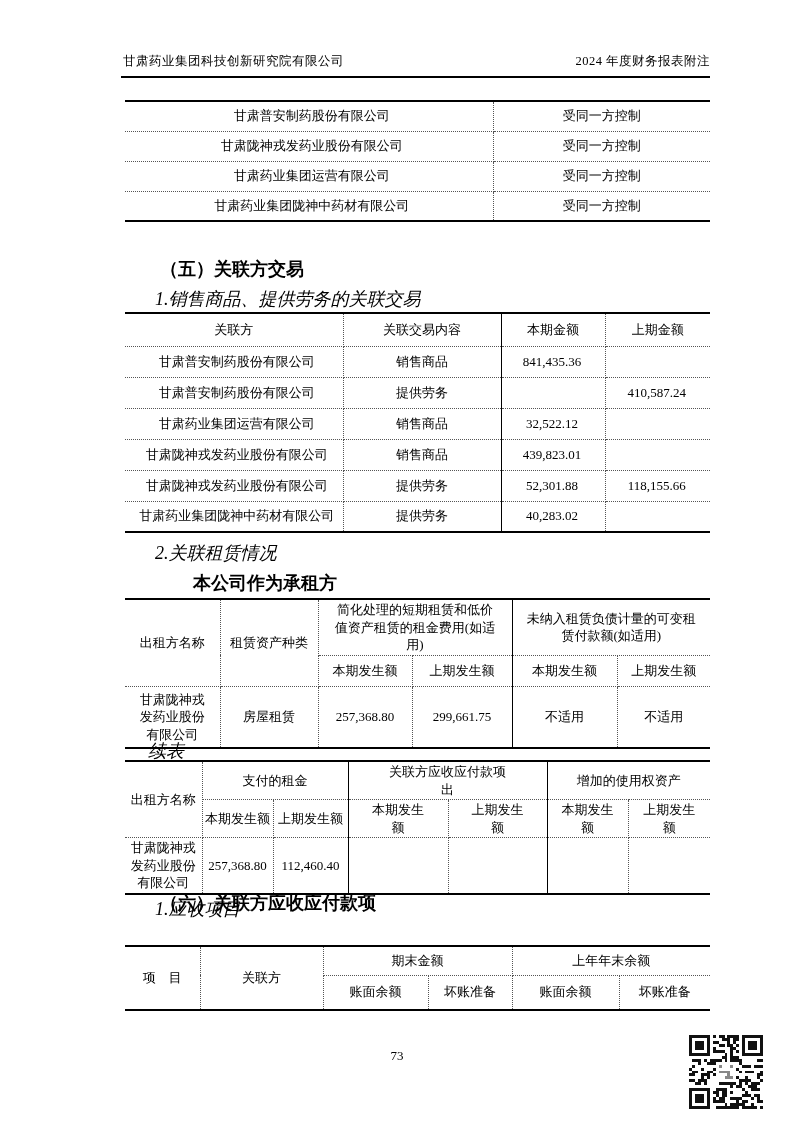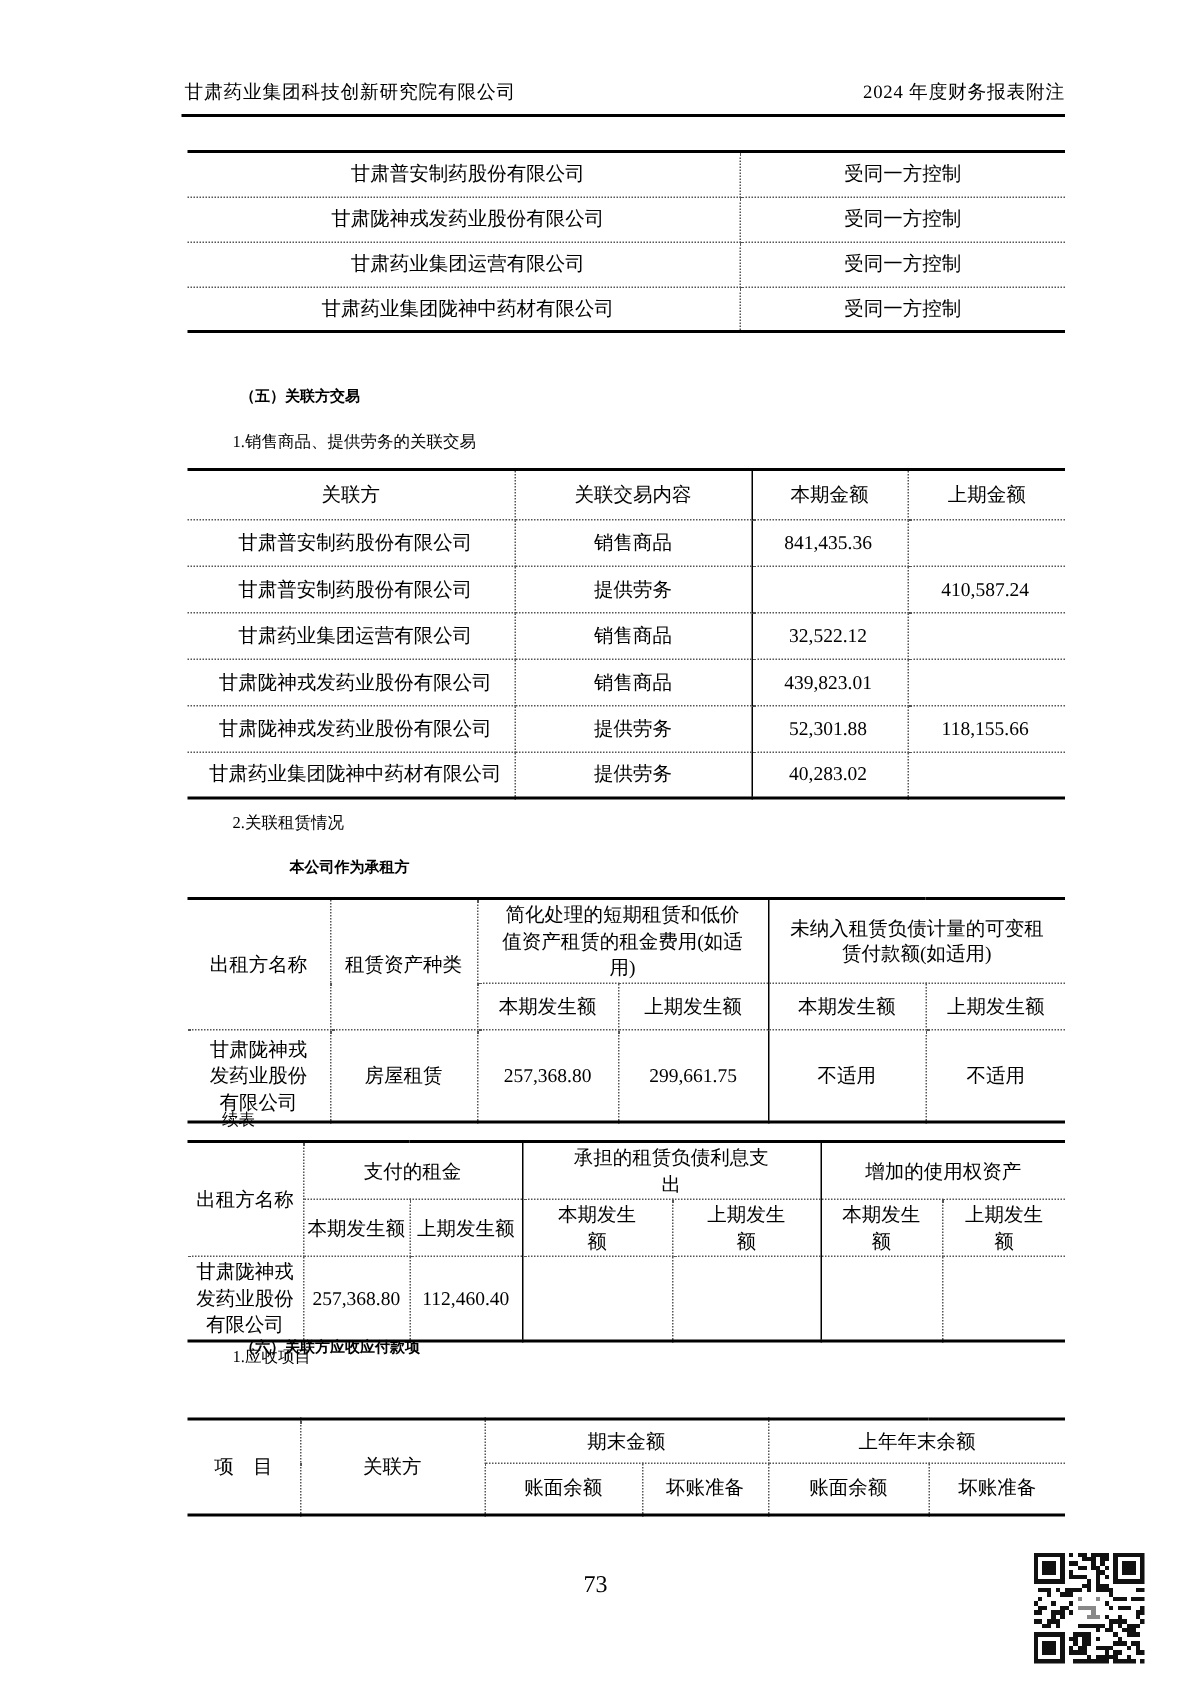--- a/index.html
+++ b/index.html
@@ -12,23 +12,23 @@
      border-top:2.5px solid #000;border-bottom:2.5px solid #000;font-size:13px;}
   .t th,.t td{border:1px dotted #555;font-weight:normal;text-align:center;
      vertical-align:middle;padding:1px 2px;overflow:hidden;line-height:1.35;}
   .t tr>*:first-child{border-left:0;}
   .t tr>*:last-child{border-right:0;}
   .bl-solid{border-left:1px solid #000 !important;}
   .al{text-align:left;}
   .ar{text-align:right;padding-right:4px !important;}
   .pl{padding-left:8px !important;}
   .pre{white-space:pre-line;}
-  .h-bold{position:absolute;font-weight:bold;font-size:10px;}
-  .h-item{position:absolute;font-size:11px;}
-  .page-num{position:absolute;top:1048px;left:0;width:794px;text-align:center;font-size:16px;}
+  .h-bold{position:absolute;font-weight:bold;font-size:18px;}
+  .h-item{position:absolute;font-size:18px;font-style:italic;}
+  .page-num{position:absolute;top:1048px;left:0;width:794px;text-align:center;font-size:13px;}
   .qr{position:absolute;left:689px;top:1035px;width:74px;height:74px;}
   .qr svg{width:100%;height:100%;shape-rendering:crispEdges;}
 </style>
 </head>
 <body>
 
 <div class="page">
 
   <div class="doc-header">
     <span>甘肃药业集团科技创新研究院有限公司</span>
@@ -167,21 +167,21 @@
         <col style="width:75px">
         <col style="width:100px">
         <col style="width:99px">
         <col style="width:81px">
         <col style="width:82px">
       </colgroup>
     <tbody>
         <tr style="height:35px">
       <th rowspan="2">出租方名称</th>
       <th colspan="2">支付的租金</th>
-      <th colspan="2" class="pre bl-solid">承担的租赁负债利息支
+      <th colspan="2" class="pre bl-solid">关联方应收应付款项
 出</th>
       <th colspan="2" class="bl-solid">增加的使用权资产</th>
     </tr>
     <tr style="height:38px">
       <th>本期发生额</th>
       <th>上期发生额</th>
       <th class="pre bl-solid">本期发生
 额</th>
       <th class="pre">上期发生
 额</th>

